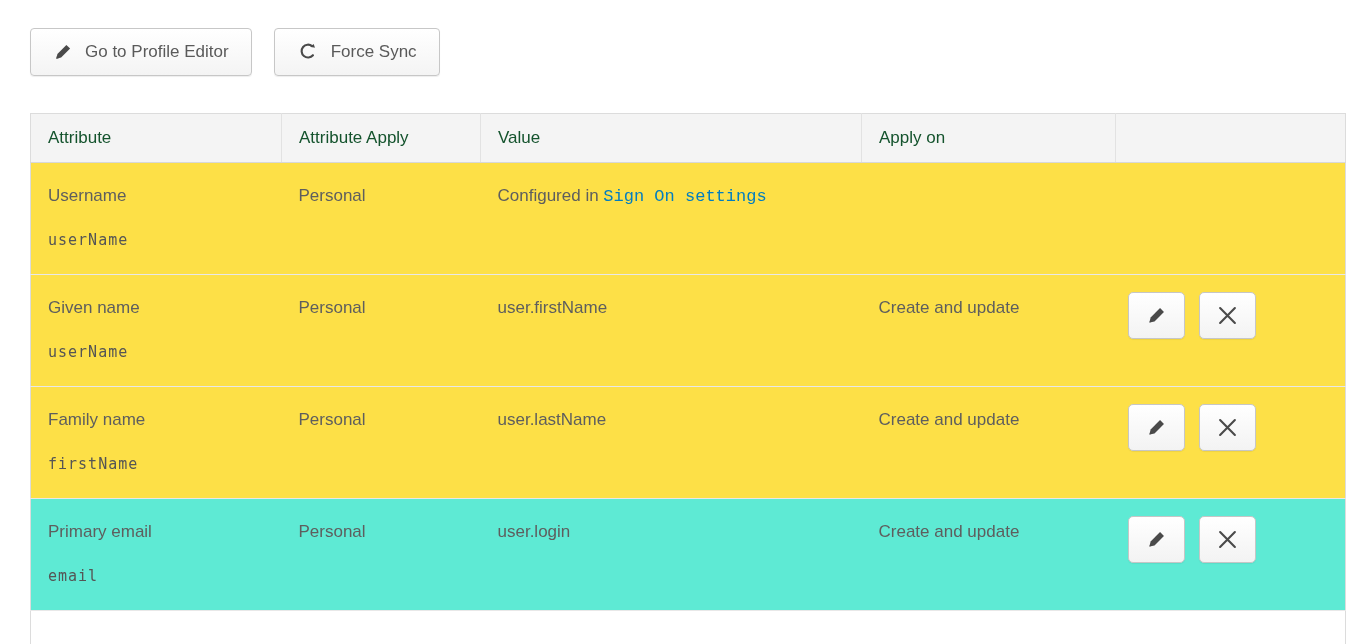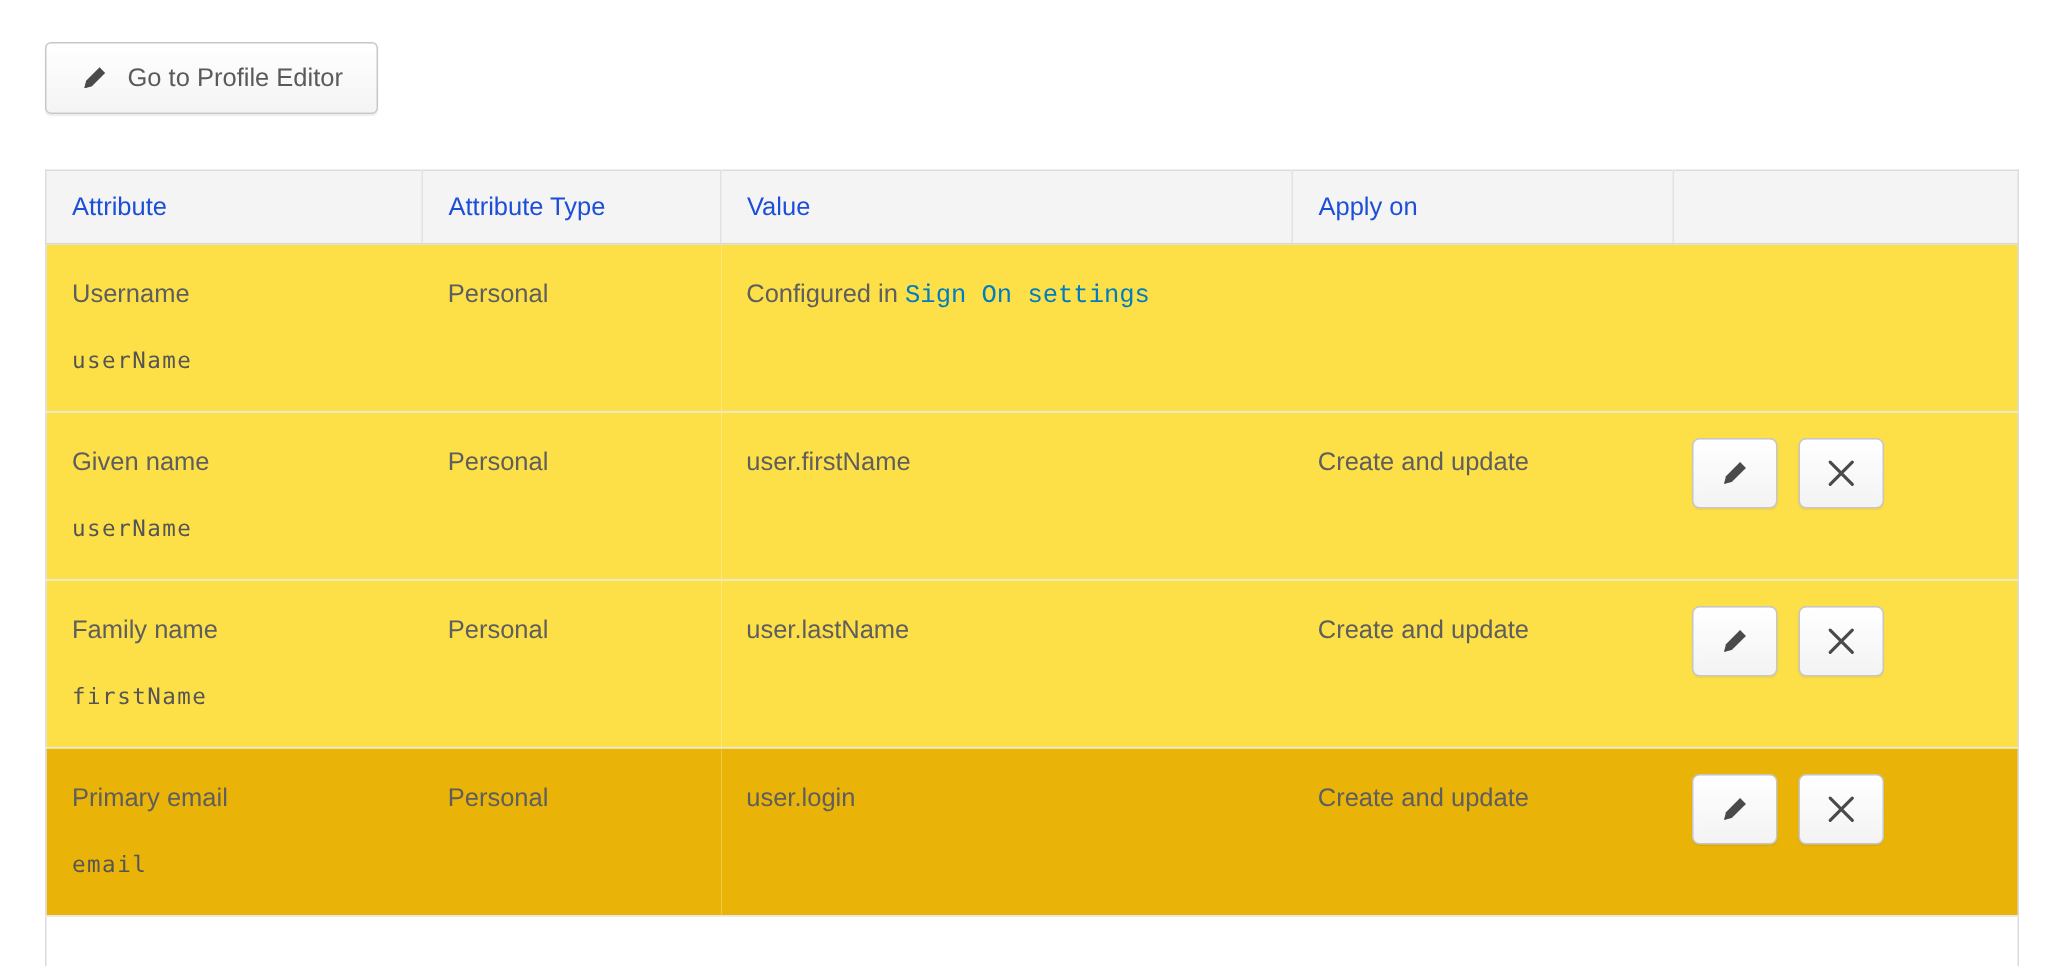--- a/index.html
+++ b/index.html
@@ -56,33 +56,33 @@
   col.c-act   { width: 230px; }
 
   th {
     height: 49px;
     background: #f4f4f4;
     border-right: 1px solid #e2e2e2;
     border-bottom: 1px solid #d8d8d8;
     text-align: left;
     font-weight: 400;
     font-size: 17px;
-    color: #1d4ed8;
+    color: #14532d;
     padding: 0 0 0 17px;
   }
   th:last-child { border-right: none; }
 
   tr.data-row td {
     height: 112px;
     vertical-align: top;
     padding: 0 0 0 17px;
     border-bottom: 1px solid #e8e8e8;
     background: #fde047;
   }
-  tr.data-row.highlight td { background: #eab308; }
+  tr.data-row.highlight td { background: #5eead4; }
 
   .line1 {
     margin-top: 23px;
     font-size: 17px;
     color: #5e5e5e;
     line-height: 20px;
   }
   .line2 {
     margin-top: 25px;
     font-family: "DejaVu Sans Mono", monospace;
@@ -130,35 +130,44 @@
   <button class="btn">
     <span style="display:inline-flex;">
       <svg width="20" height="20" viewBox="0 0 20 20">
         <path d="M13.4 2.9 L17.1 6.6 L8.1 15.6 L3.3 16.7 L4.4 11.9 Z" fill="#4a4a4a"></path>
         <path d="M3.3 16.7 L4.0 13.8 L6.2 16.0 Z" fill="#4a4a4a"></path>
       </svg>
     </span>
     <span>Go to Profile Editor</span>
   </button>
 
+  <button class="btn">
+    <span style="display:inline-flex;">
+      <svg width="22" height="22" viewBox="0 0 24 24">
+        <path d="M17.4 15.5 A7 7 0 1 1 16.5 5.6" fill="none" stroke="#4a4a4a" stroke-width="2.3" stroke-linecap="round"></path>
+        <path d="M19.6 7.4 L18.2 3.2 L14.4 6.4 Z" fill="#4a4a4a"></path>
+      </svg>
+    </span>
+    <span>Force Sync</span>
+  </button>
 </div>
 
 <div class="table-wrap">
   <table class="attr-table">
     <colgroup>
       <col class="c-attr">
         <col class="c-type">
         <col class="c-value">
         <col class="c-apply">
         <col class="c-act">
     </colgroup>
     <thead>
       <tr>
         <th>Attribute</th>
-        <th>Attribute Type</th>
+        <th>Attribute Apply</th>
         <th>Value</th>
         <th>Apply on</th>
         <th></th>
       </tr>
     </thead>
     <tbody>
 
       <tr class="data-row">
         <td>
           <div class="line1">Username</div>

